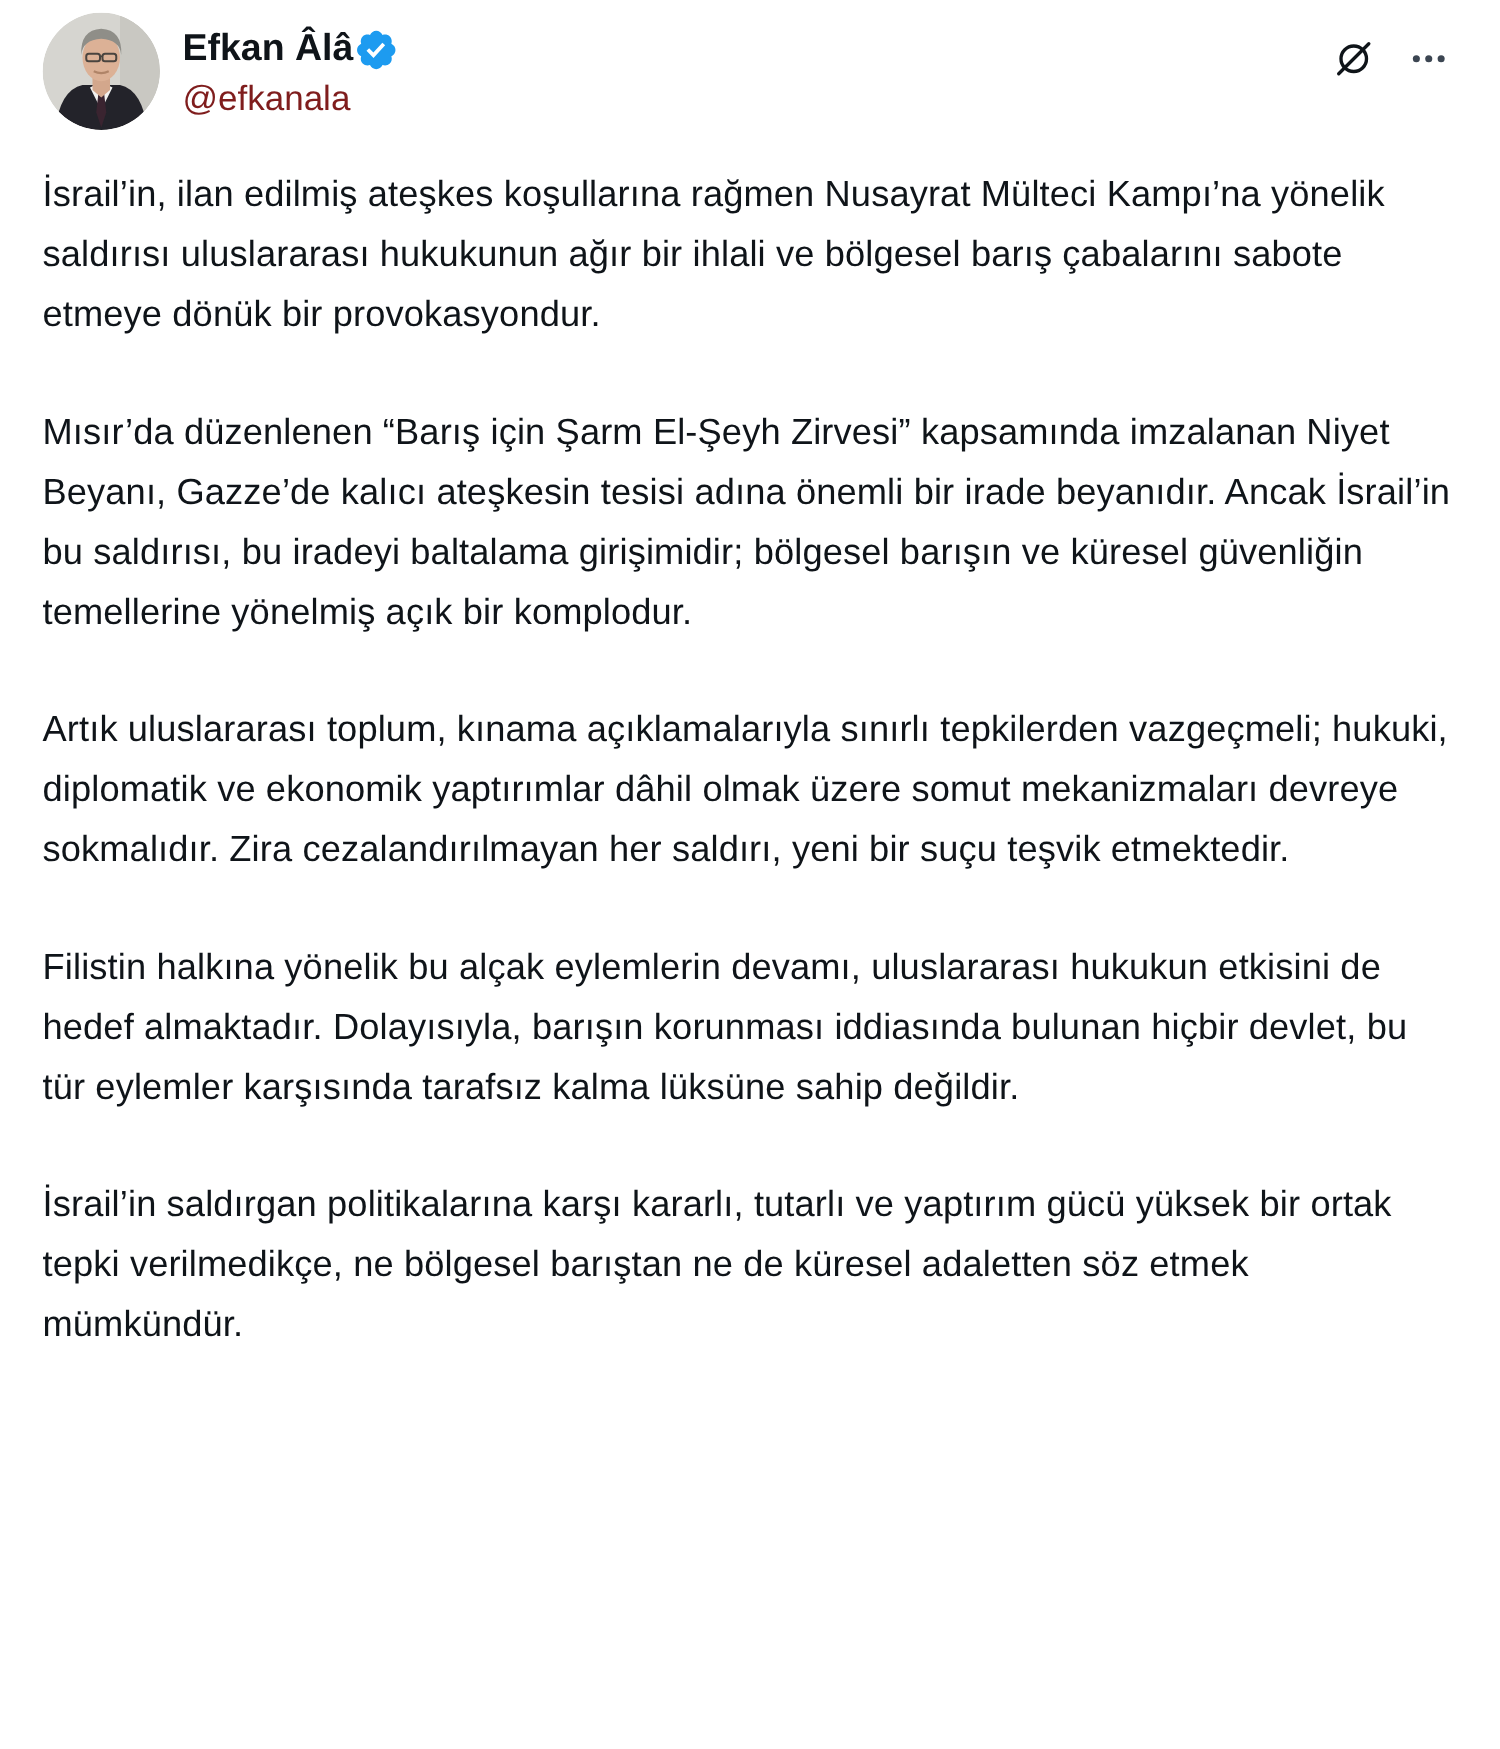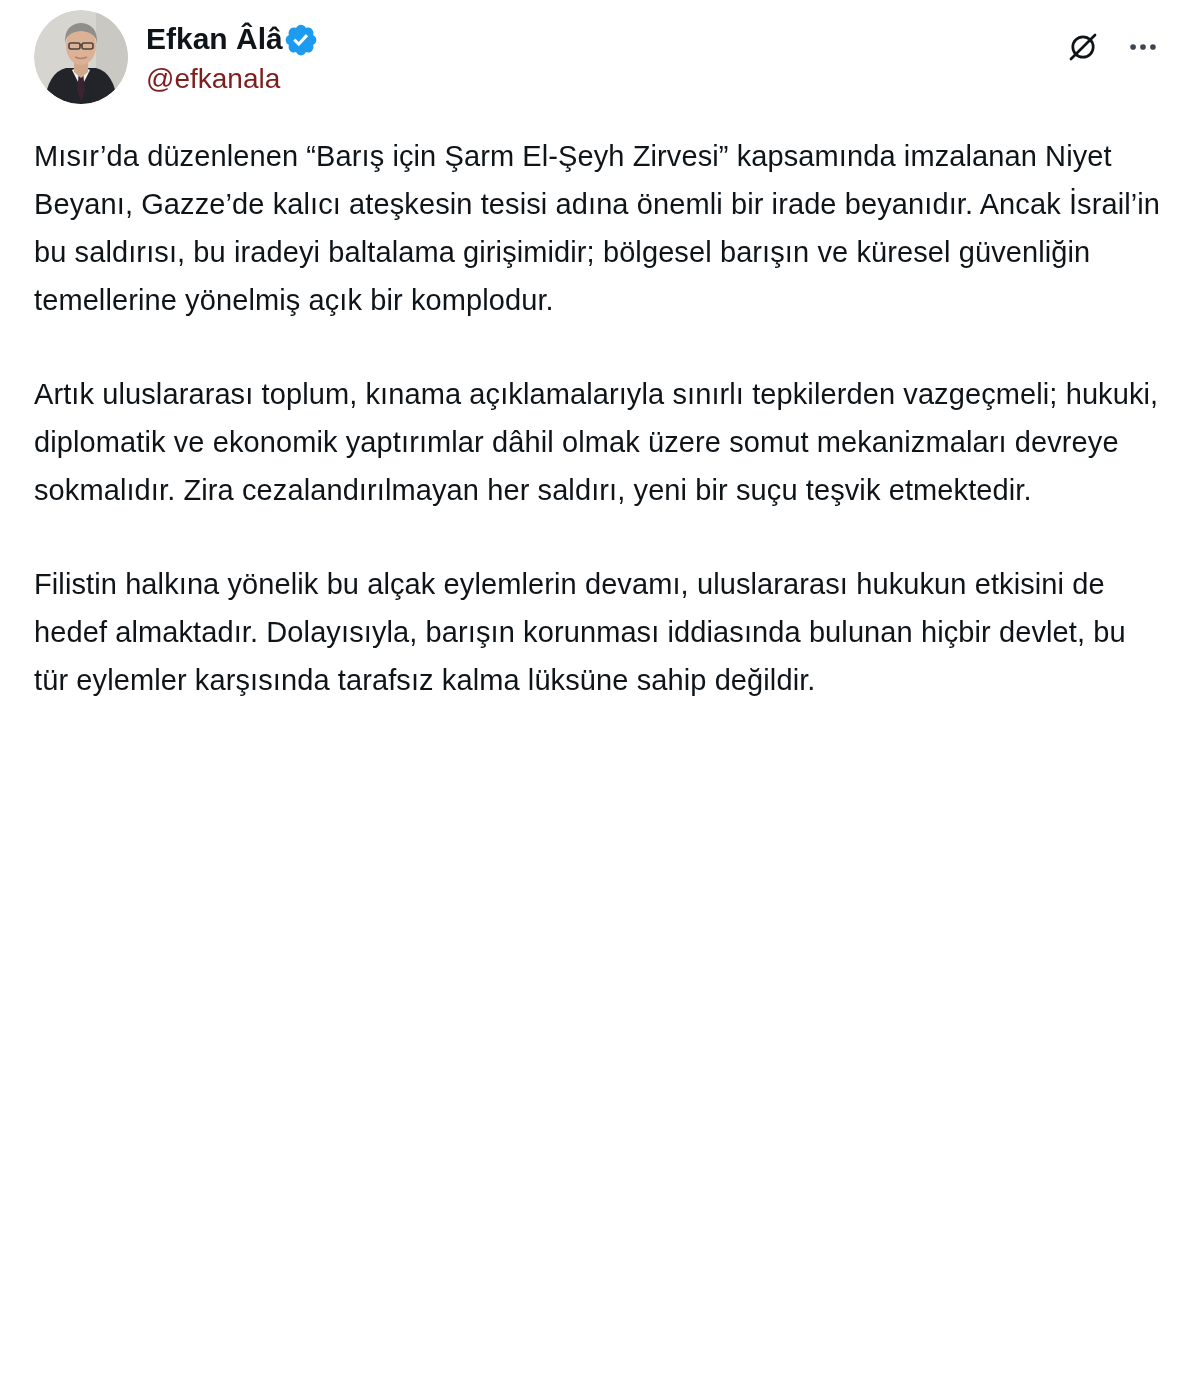--- a/index.html
+++ b/index.html
@@ -160,18 +160,20 @@
           <circle cx="5" cy="12" r="2" fill="#3c4652"></circle>
           <circle cx="12" cy="12" r="2" fill="#3c4652"></circle>
           <circle cx="19" cy="12" r="2" fill="#3c4652"></circle>
         </svg>
       </button>
     </div>
 
   </header>
 
   <main class="tweet-body">
+    <p>İsrail’in, ilan edilmiş ateşkes koşullarına rağmen Nusayrat Mülteci Kampı’na yönelik saldırısı uluslararası hukukunun ağır bir ihlali ve bölgesel barış çabalarını sabote etmeye dönük bir provokasyondur.</p>
     <p>Mısır’da düzenlenen “Barış için Şarm El-Şeyh Zirvesi” kapsamında imzalanan Niyet Beyanı, Gazze’de kalıcı ateşkesin tesisi adına önemli bir irade beyanıdır. Ancak İsrail’in bu saldırısı, bu iradeyi baltalama girişimidir; bölgesel barışın ve küresel güvenliğin temellerine yönelmiş açık bir komplodur.</p>
     <p>Artık uluslararası toplum, kınama açıklamalarıyla sınırlı tepkilerden vazgeçmeli; hukuki, diplomatik ve ekonomik yaptırımlar dâhil olmak üzere somut mekanizmaları devreye sokmalıdır. Zira cezalandırılmayan her saldırı, yeni bir suçu teşvik etmektedir.</p>
     <p>Filistin halkına yönelik bu alçak eylemlerin devamı, uluslararası hukukun etkisini de hedef almaktadır. Dolayısıyla, barışın korunması iddiasında bulunan hiçbir devlet, bu tür eylemler karşısında tarafsız kalma lüksüne sahip değildir.</p>
+    <p>İsrail’in saldırgan politikalarına karşı kararlı, tutarlı ve yaptırım gücü yüksek bir ortak tepki verilmedikçe, ne bölgesel barıştan ne de küresel adaletten söz etmek mümkündür.</p>
   </main>
 
 </article>
 
 </body></html>

